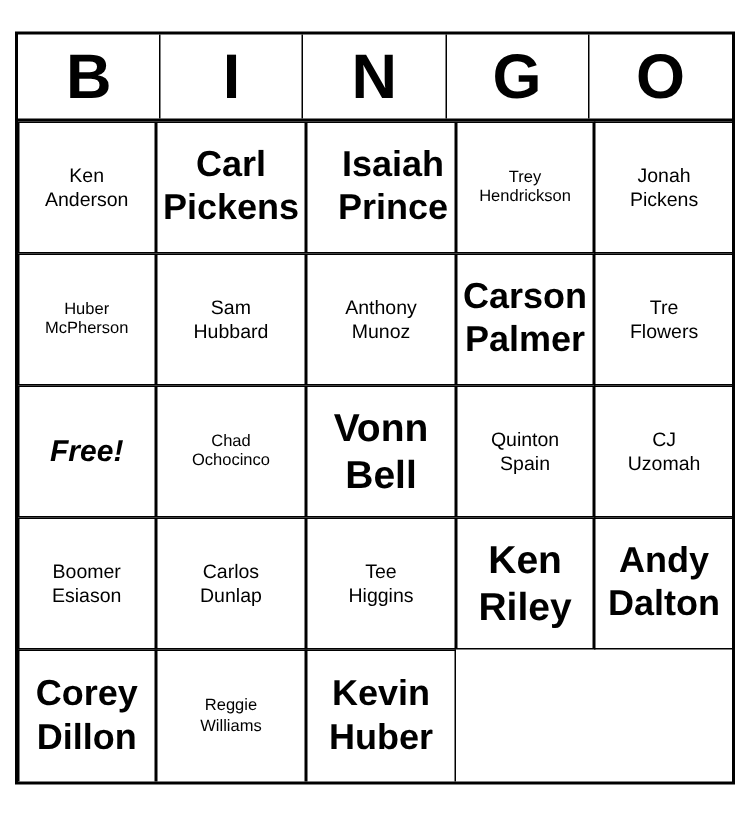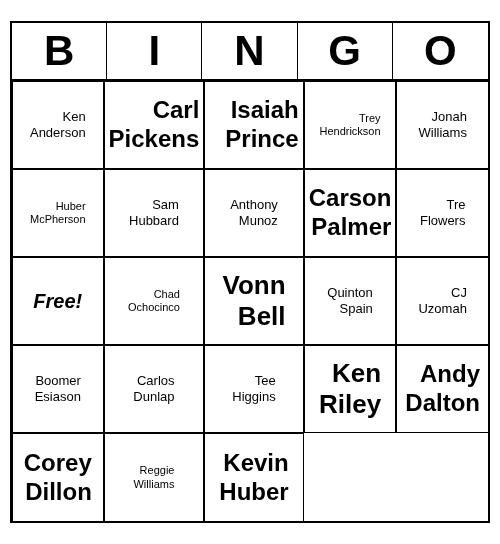--- a/index.html
+++ b/index.html
@@ -45,21 +45,21 @@
       display: grid;
       grid-template-columns: repeat(5, 1fr);
       grid-template-rows: repeat(5, 1fr);
     }
 
     .bingo-cell {
       border: 1px solid #000;
       display: flex;
       align-items: center;
       justify-content: center;
-      text-align: right;
+      text-align: center;
       min-height: 88px;
       padding: 4px;
       line-height: 1.2;
     }
 
     .bingo-cell:nth-child(5n) {
       border-right: none;
     }
 
     .bingo-cell:nth-child(n+21) {
@@ -113,21 +113,21 @@
       <div class="bingo-cell">
         <span class="cell-text-large" style="white-space: pre-line; margin-left: 16px;">Isaiah
 Prince</span>
       </div>
       <div class="bingo-cell">
         <span class="cell-text-small" style="white-space: pre-line;">Trey
 Hendrickson</span>
       </div>
       <div class="bingo-cell">
         <span class="cell-text" style="white-space: pre-line;">Jonah
-Williams</span>
+Pickens</span>
       </div>
       <div class="bingo-cell">
         <span class="cell-text-small" style="white-space: pre-line;">Huber
 McPherson</span>
       </div>
       <div class="bingo-cell">
         <span class="cell-text" style="white-space: pre-line;">Sam
 Hubbard</span>
       </div>
       <div class="bingo-cell">

